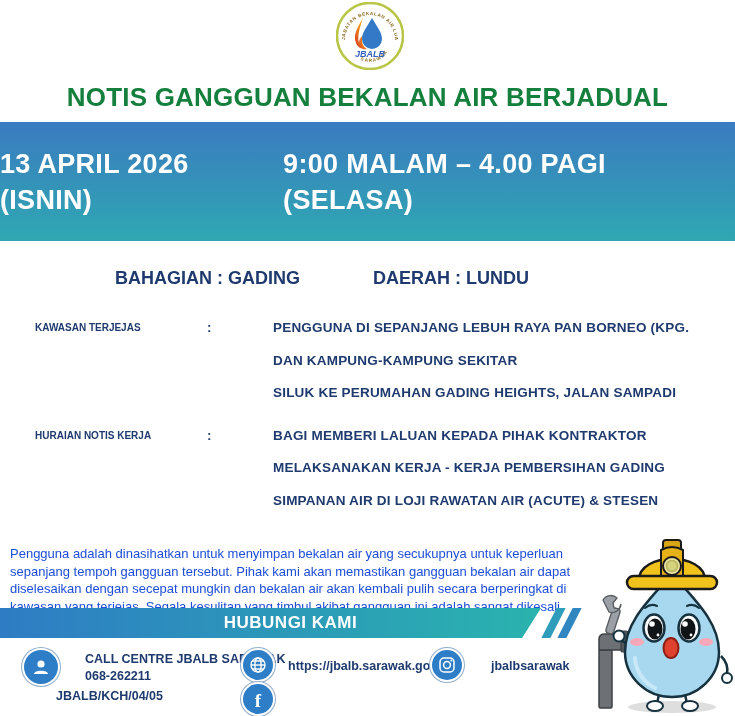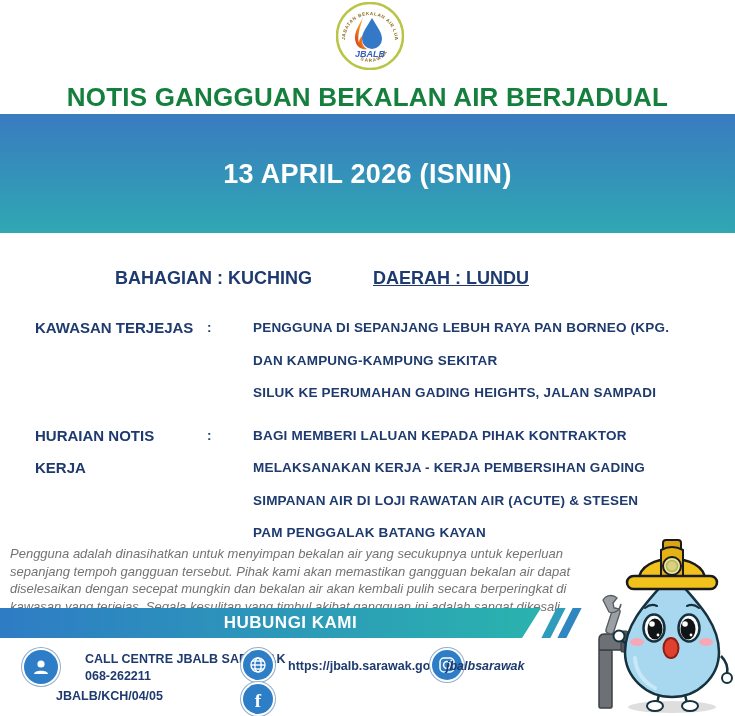--- a/index.html
+++ b/index.html
@@ -7,43 +7,43 @@
   .poster{position:relative;width:735px;height:716px;background:#fff;}
 
   
   .logo{position:absolute;left:336px;top:2px;width:68px;height:68px;}
 
   
   .title{position:absolute;left:0;top:82px;width:735px;text-align:center;
          font-size:26px;font-weight:bold;color:#15803d;letter-spacing:.2px;}
 
   
-  .banner{position:absolute;left:0;top:114px;width:735px;height:119px;
+  .banner{position:absolute;left:0;top:122px;width:735px;height:119px;
           background:linear-gradient(180deg,#3a7bc0 0%,#2fa8b2 100%);
           display:flex;flex-direction:row;justify-content:center;align-items:center;}
   .banner div{color:#fff;font-weight:bold;font-size:27px;line-height:36px;letter-spacing:.3px;}
 
   
   .region{position:absolute;top:268px;left:0;width:735px;height:24px;}
   .region .bahagian{position:absolute;left:115px;}
-  .region .daerah{position:absolute;left:373px;text-decoration:underline;}
+  .region .daerah{position:absolute;left:373px;}
   .region span{font-size:18px;font-weight:bold;color:#1e3a6e;}
 
   
   .details{position:absolute;left:35px;top:312px;width:665px;}
   .drow{display:flex;align-items:flex-start;}
   .drow + .drow{margin-top:10px;}
-  .dlabel{width:172px;flex:0 0 172px;font-size:15px;font-weight:bold;color:#1e3a6e;line-height:32px;}
+  .dlabel{width:172px;flex:0 0 172px;font-size:10px;font-weight:bold;color:#1e3a6e;line-height:32px;}
   .dcolon{width:46px;flex:0 0 46px;font-size:13.5px;font-weight:bold;color:#1e3a6e;line-height:32px;}
   .dcontent{flex:1;}
-  .dcontent div{font-size:13.5px;font-weight:bold;color:#1e3a6e;line-height:32.5px;letter-spacing:.2px;white-space:nowrap;}
-
-  
-  .disclaimer{position:absolute;left:10px;top:545px;width:600px;font-style:italic;
-              font-size:13px;line-height:17.5px;color:#737373;}
+  .dcontent div{font-size:13.5px;font-weight:bold;color:#1e3a6e;line-height:32.5px;letter-spacing:.2px;white-space:nowrap;margin-left:20px;}
+
+  
+  .disclaimer{position:absolute;left:10px;top:545px;width:600px;
+              font-size:13px;line-height:17.5px;color:#1d4ed8;}
 
   
   .band{position:absolute;left:0;top:608px;width:541px;height:30px;
         background:linear-gradient(90deg,#2e7cc4 0%,#2ab3ae 100%);
         clip-path:polygon(0 0,100% 0,96.5% 100%,0 100%);
         display:flex;align-items:center;justify-content:center;}
   .band span{color:#fff;font-weight:bold;font-size:17px;letter-spacing:.5px;padding-left:40px;}
   .stripe{position:absolute;top:608px;width:9px;height:30px;transform:skewX(-27deg);}
   .stripe1{left:549px;background:#2e9dbb;}
   .stripe2{left:565px;background:#2f86c0;}
@@ -84,45 +84,45 @@
       <path d="M27,16 C21,26 17,33 20,41 C22,46 27,48 31,47 C26,44 25,39 27,33 C24,36 23,38 23,41 C21,34 24,25 27,16 Z" fill="url(#flame)"></path>
       <path d="M36,16 C30,26 26,31 26,37 a10,10 0 0 0 20,0 C46,31 42,26 36,16 Z" fill="#3478c8"></path>
       <text x="34" y="55" text-anchor="middle" font-size="9" font-weight="bold" font-style="italic" fill="#3560c0">JBALB</text>
     </svg>
   </div>
 
   <div class="title">NOTIS GANGGUAN BEKALAN AIR BERJADUAL</div>
 
   <div class="banner">
     <div>13 APRIL 2026 (ISNIN)</div>
+    <div>9:00 MALAM – 4.00 PAGI (SELASA)</div>
   </div>
 
   <div class="region">
-    <span class="bahagian">BAHAGIAN : KUCHING</span>
+    <span class="bahagian">BAHAGIAN : GADING</span>
     <span class="daerah">DAERAH : LUNDU</span>
   </div>
 
   <div class="details">
     <div class="drow">
       <div class="dlabel">KAWASAN TERJEJAS</div>
       <div class="dcolon">:</div>
       <div class="dcontent">
         <div>PENGGUNA DI SEPANJANG LEBUH RAYA PAN BORNEO (KPG.</div>
         <div>DAN KAMPUNG-KAMPUNG  SEKITAR</div>
         <div>SILUK KE PERUMAHAN GADING HEIGHTS, JALAN SAMPADI</div>
       </div>
     </div>
     <div class="drow">
       <div class="dlabel">HURAIAN NOTIS KERJA</div>
       <div class="dcolon">:</div>
       <div class="dcontent">
         <div>BAGI MEMBERI LALUAN KEPADA PIHAK KONTRAKTOR</div>
         <div>MELAKSANAKAN KERJA - KERJA PEMBERSIHAN GADING</div>
         <div>SIMPANAN AIR DI LOJI RAWATAN AIR (ACUTE)  &amp; STESEN</div>
-        <div>PAM PENGGALAK BATANG KAYAN</div>
       </div>
     </div>
   </div>
 
   <div class="disclaimer">Pengguna adalah dinasihatkan untuk menyimpan bekalan air yang secukupnya untuk keperluan sepanjang tempoh gangguan tersebut. Pihak kami akan memastikan gangguan bekalan air dapat diselesaikan dengan secepat mungkin dan bekalan air akan kembali pulih secara berperingkat di kawasan yang terjejas. Segala kesulitan yang timbul akibat gangguan ini adalah sangat dikesali.</div>
 
   <div class="band">
     <span>HUBUNGI KAMI</span>
   </div>
   <div class="stripe stripe1"></div>
@@ -156,21 +156,21 @@
   </div>
   <div class="ctext" style="left:288px;top:731px;">JBALB Sarawak</div>
 
   <div class="icon-circle" style="left:432px;top:650px;width:30px;height:30px;">
     <svg width="18" height="18" viewBox="0 0 18 18" fill="none" stroke="#fff" stroke-width="1.5">
       <rect x="2" y="2" width="14" height="14" rx="4"></rect>
       <circle cx="9" cy="9" r="3.4"></circle>
       <circle cx="13.4" cy="4.6" r="1" fill="#fff" stroke="none"></circle>
     </svg>
   </div>
-  <div class="ctext" style="left:446px;top:658px;font-style:italic;">jbalbsarawak</div>
+  <div class="ctext" style="left:491px;top:658px;">jbalbsarawak</div>
 
   <div class="mascot">
     <svg width="160" height="178" viewBox="0 0 160 178">
 
       <ellipse cx="97" cy="169" rx="44" ry="6" fill="#dedede"></ellipse>
 
       <rect x="24" y="112" width="13" height="58" rx="1.5" fill="#6d7176" stroke="#3c4044" stroke-width="1.5"></rect>
       <path d="M24,112 L24,101 Q24,96 30,96 L48,96 L48,112 Z" fill="#6d7176" stroke="#3c4044" stroke-width="1.5"></path>
       <rect x="46" y="93" width="7" height="21" rx="2" fill="#55585c" stroke="#3c4044" stroke-width="1.2"></rect>
 

